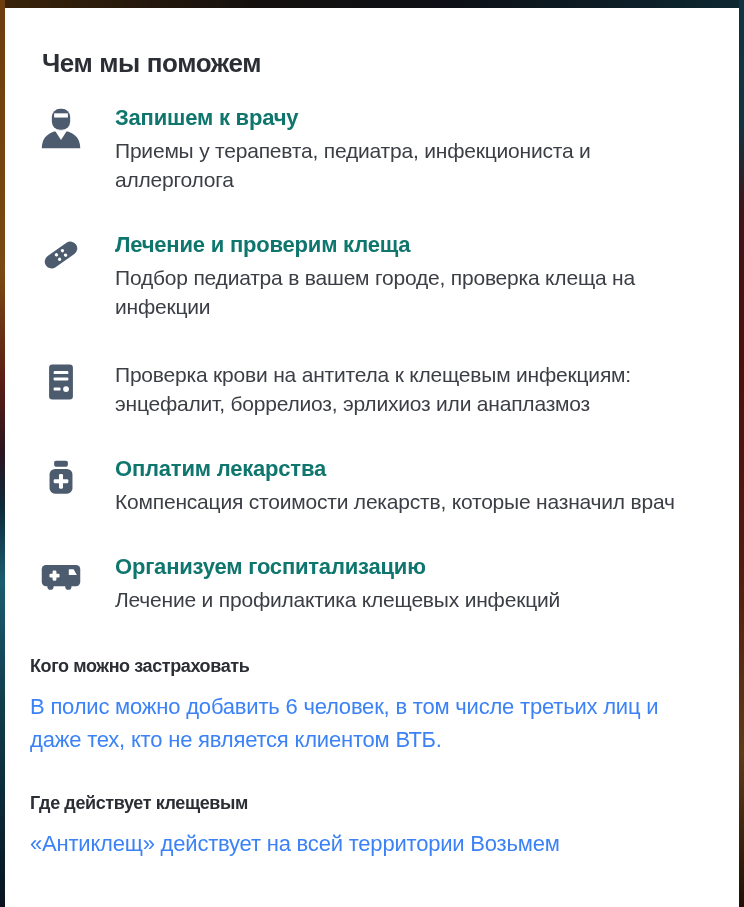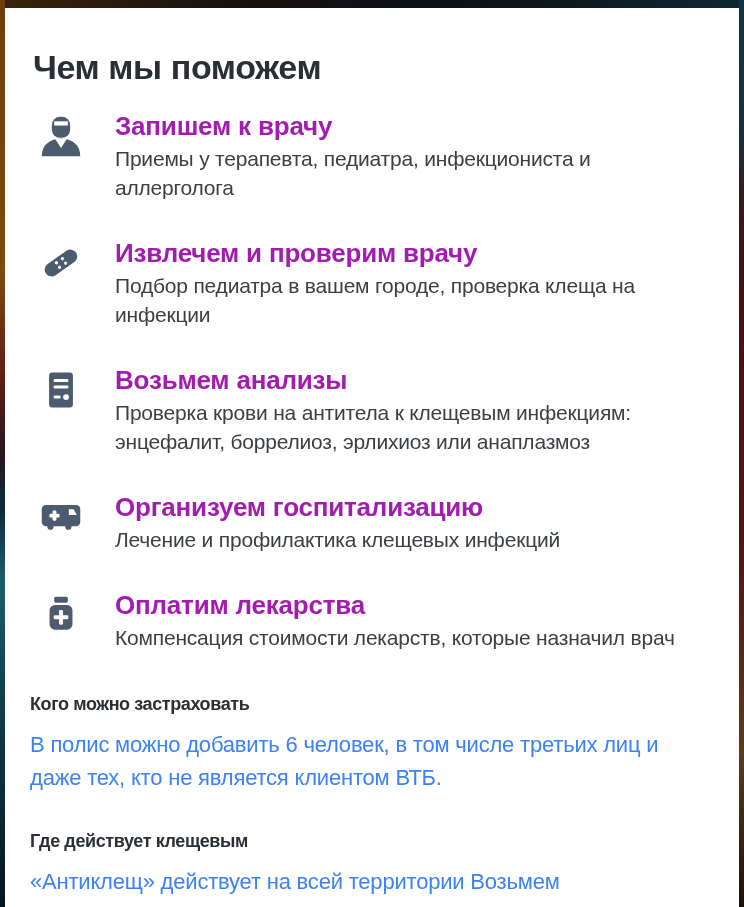--- a/index.html
+++ b/index.html
@@ -28,44 +28,44 @@
     background: linear-gradient(180deg,
       #0f3340 0%, #14323e 14%, #3d1418 24%, #4a100e 40%,
       #501a10 62%, #5c3a1a 83%, #1e0f06 100%);
   }
   .content {
     position: absolute; top: 8px; left: 5px; right: 5px; bottom: 0;
     background: #ffffff;
     padding: 40px 24px 0 25px;
   }
   .main-heading {
-    font-size: 34px;
+    font-size: 26px;
     font-weight: bold;
     color: #2b2e34;
-    margin: 0 0 24px 3px;
+    margin: 0 0 24px 12px;
     letter-spacing: -0.4px;
   }
   .service {
     display: flex;
     align-items: flex-start;
     margin-bottom: 36px;
   }
   .service-icon {
     width: 46px; min-width: 46px;
     margin-left: 9px;
     margin-right: 30px;
     padding-top: 2px;
   }
   .service-icon svg { display: block; }
   .service-text { flex: 1; max-width: 575px; }
   .service-title {
-    font-size: 26px;
+    font-size: 22px;
     font-weight: bold;
     line-height: 30px;
-    color: #a21caf;
+    color: #0f766e;
   }
   .service-desc {
     font-size: 21px;
     line-height: 29px;
     color: #3b3e44;
     margin-top: 3px;
     max-width: 562px;
   }
   .info-section { margin-top: 31px; }
   .section-heading {
@@ -116,73 +116,72 @@
         <g transform="rotate(-35 24 24)">
           <rect x="4" y="16.5" width="40" height="15" rx="7.5"></rect>
           <circle cx="20" cy="21" r="1.8" fill="#fff"></circle>
           <circle cx="28" cy="21" r="1.8" fill="#fff"></circle>
           <circle cx="20" cy="27" r="1.8" fill="#fff"></circle>
           <circle cx="28" cy="27" r="1.8" fill="#fff"></circle>
         </g>
       </svg>
     </span>
     <div class="service-text">
-      <div class="service-title">Извлечем и проверим врачу</div>
+      <div class="service-title">Лечение и проверим клеща</div>
       <div class="service-desc">Подбор педиатра в вашем городе, проверка клеща на инфекции</div>
     </div>
   </div>
 
   <div class="service">
     <span class="service-icon">
       <svg width="44" height="46" viewBox="0 0 48 48" fill="#4d5b6e" xmlns="http://www.w3.org/2000/svg">
         <rect x="11" y="5" width="26" height="38" rx="3.5"></rect>
         <rect x="16" y="12" width="16" height="3.4" rx="1" fill="#fff"></rect>
         <rect x="16" y="19" width="16" height="3.4" rx="1" fill="#fff"></rect>
         <rect x="16" y="30" width="7.5" height="3.4" rx="1" fill="#fff"></rect>
         <circle cx="29.5" cy="31.7" r="3.2" fill="#fff"></circle>
       </svg>
     </span>
     <div class="service-text">
-      <div class="service-title">Возьмем анализы</div>
       <div class="service-desc">Проверка крови на антитела к клещевым инфекциям: энцефалит, боррелиоз, эрлихиоз или анаплазмоз</div>
+    </div>
+  </div>
+
+  <div class="service">
+    <span class="service-icon">
+      <svg width="44" height="46" viewBox="0 0 48 48" fill="#4d5b6e" xmlns="http://www.w3.org/2000/svg">
+        <rect x="16.5" y="4" width="15" height="6.5" rx="2"></rect>
+        <rect x="11.5" y="13" width="25" height="27" rx="6"></rect>
+        <rect x="21.8" y="18.5" width="4.4" height="16" rx="1.4" fill="#fff"></rect>
+        <rect x="16" y="24.3" width="16" height="4.4" rx="1.4" fill="#fff"></rect>
+      </svg>
+    </span>
+    <div class="service-text">
+      <div class="service-title">Оплатим лекарства</div>
+      <div class="service-desc">Компенсация стоимости лекарств, которые назначил врач</div>
     </div>
   </div>
 
   <div class="service">
     <span class="service-icon">
       <svg width="44" height="46" viewBox="0 0 48 48" fill="#4d5b6e" xmlns="http://www.w3.org/2000/svg">
         <circle cx="12.5" cy="34.5" r="3.4"></circle>
         <circle cx="32" cy="34.5" r="3.4"></circle>
         <rect x="3" y="11" width="42" height="23" rx="4.5"></rect>
         <path d="M32.5 15.5 h5.2 l3.6 6.2 h-8.8 z" fill="#fff"></path>
         <rect x="14.8" y="17" width="4.2" height="11" rx="1.2" fill="#fff"></rect>
         <rect x="11.4" y="20.4" width="11" height="4.2" rx="1.2" fill="#fff"></rect>
       </svg>
     </span>
     <div class="service-text">
       <div class="service-title">Организуем госпитализацию</div>
       <div class="service-desc">Лечение и профилактика клещевых инфекций</div>
     </div>
   </div>
 
-  <div class="service">
-    <span class="service-icon">
-      <svg width="44" height="46" viewBox="0 0 48 48" fill="#4d5b6e" xmlns="http://www.w3.org/2000/svg">
-        <rect x="16.5" y="4" width="15" height="6.5" rx="2"></rect>
-        <rect x="11.5" y="13" width="25" height="27" rx="6"></rect>
-        <rect x="21.8" y="18.5" width="4.4" height="16" rx="1.4" fill="#fff"></rect>
-        <rect x="16" y="24.3" width="16" height="4.4" rx="1.4" fill="#fff"></rect>
-      </svg>
-    </span>
-    <div class="service-text">
-      <div class="service-title">Оплатим лекарства</div>
-      <div class="service-desc">Компенсация стоимости лекарств, которые назначил врач</div>
-    </div>
-  </div>
-
   <div class="info-section">
     <h2 class="section-heading">Кого можно застраховать</h2>
     <div class="section-body">В полис можно добавить 6 человек, в том числе третьих лиц и даже тех, кто не является клиентом ВТБ.</div>
   </div>
 
   <div class="info-section">
     <h2 class="section-heading">Где действует клещевым</h2>
     <div class="section-body">«Антиклещ» действует на всей территории Возьмем</div>
   </div>
 

